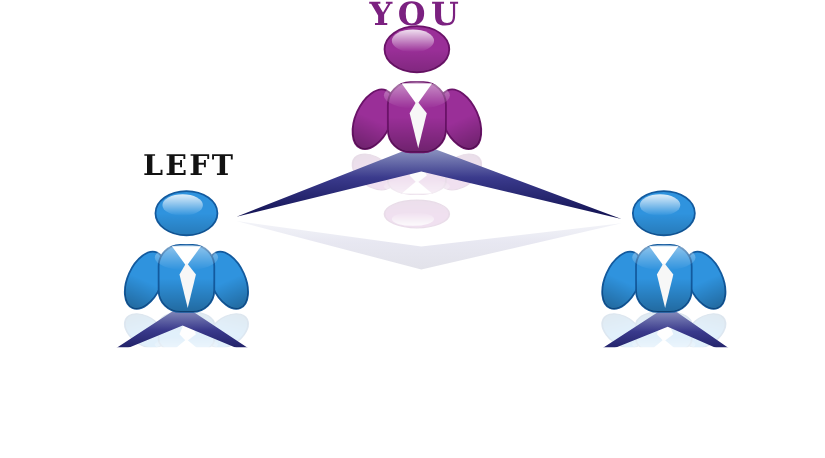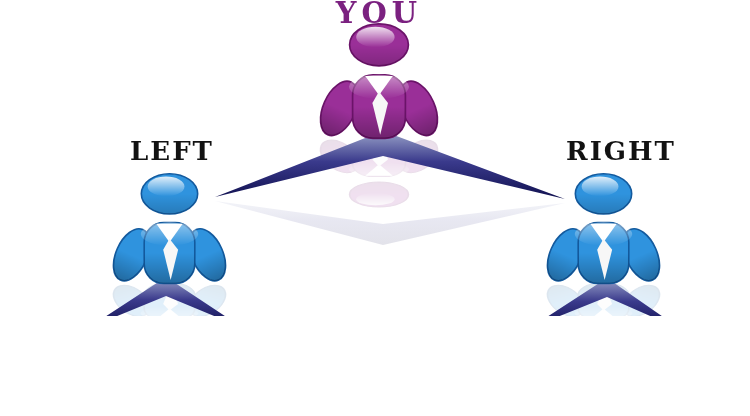--- a/index.html
+++ b/index.html
@@ -92,15 +92,14 @@
     <use href="#person-shape" class="node-leg" transform="translate(112,172) scale(1.15)"></use>
     <use href="#person-shape" class="node-leg" transform="translate(546,172) scale(1.15)"></use>
     <use href="#person-shape" class="node-down" transform="translate(25,322) scale(0.8)"></use>
     <use href="#person-shape" class="node-down" transform="translate(227,322) scale(0.8)"></use>
     <use href="#person-shape" class="node-down" transform="translate(465,322) scale(0.8)"></use>
     <use href="#person-shape" class="node-down" transform="translate(675,322) scale(0.8)"></use>
   </svg>
 
   <div class="label label-you">YOU</div>
   <div class="label label-left">LEFT</div>
-  <div class="label label-right">RIGHT</div>
 
 </div>
 
 </body></html>

